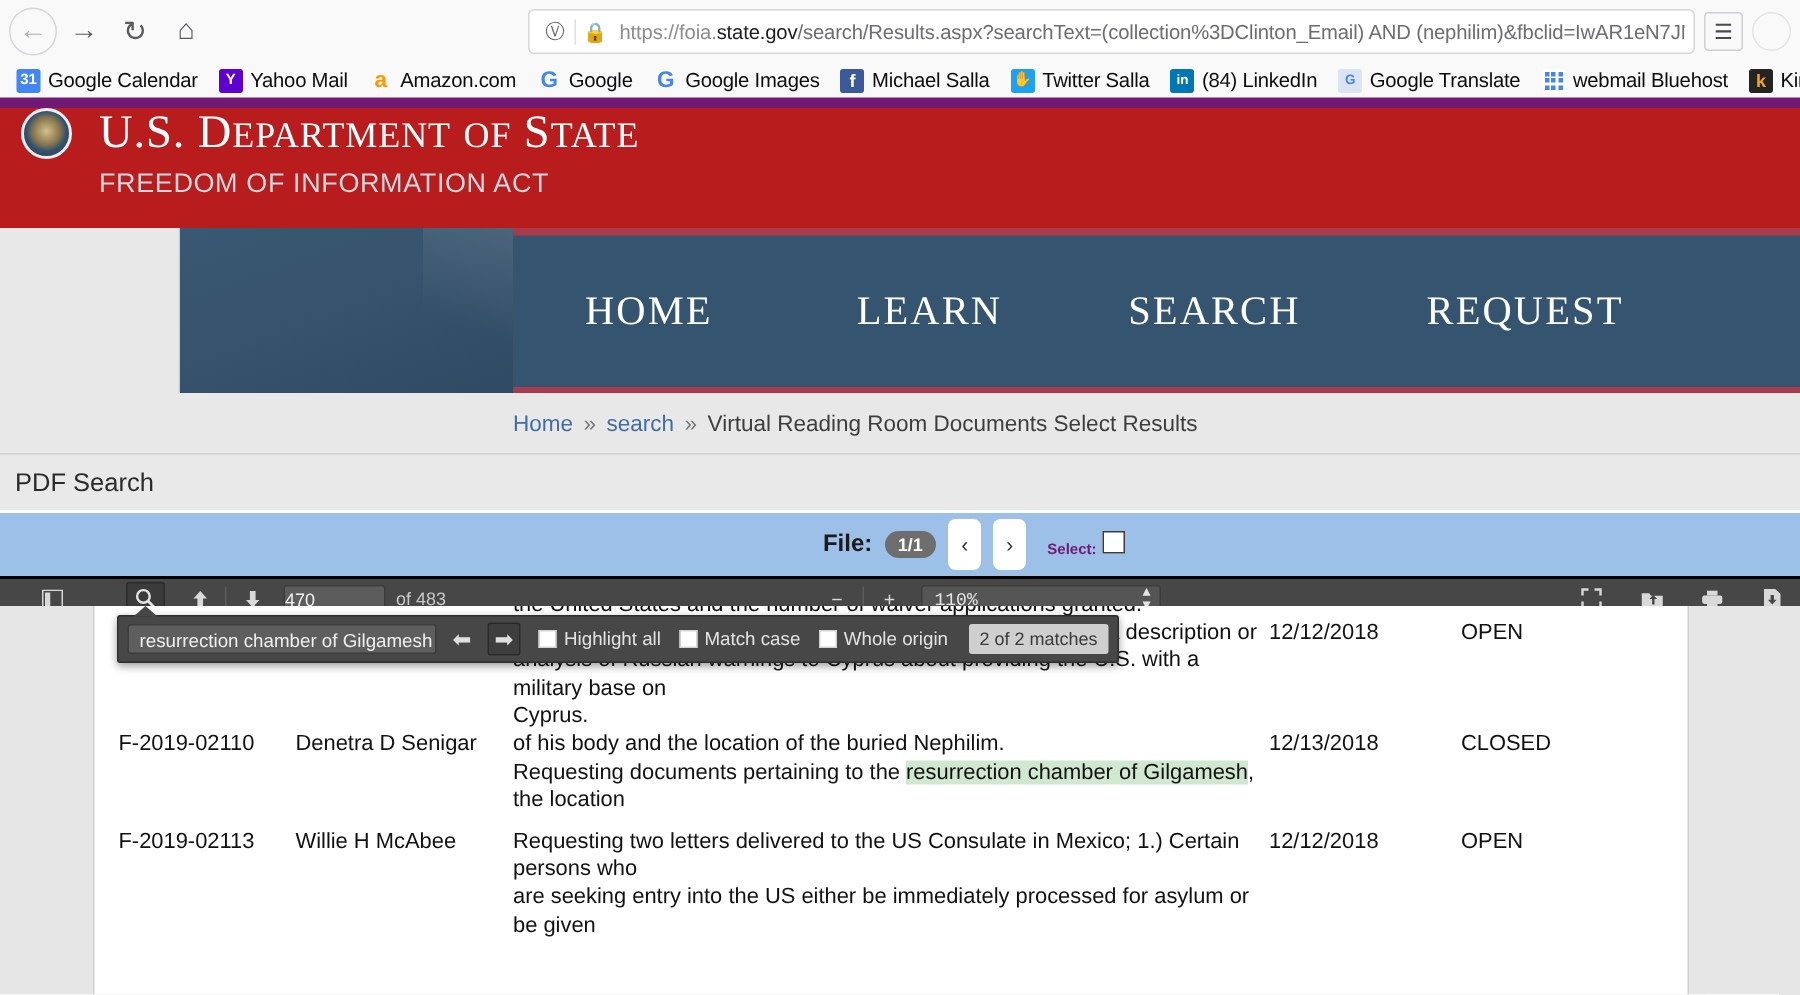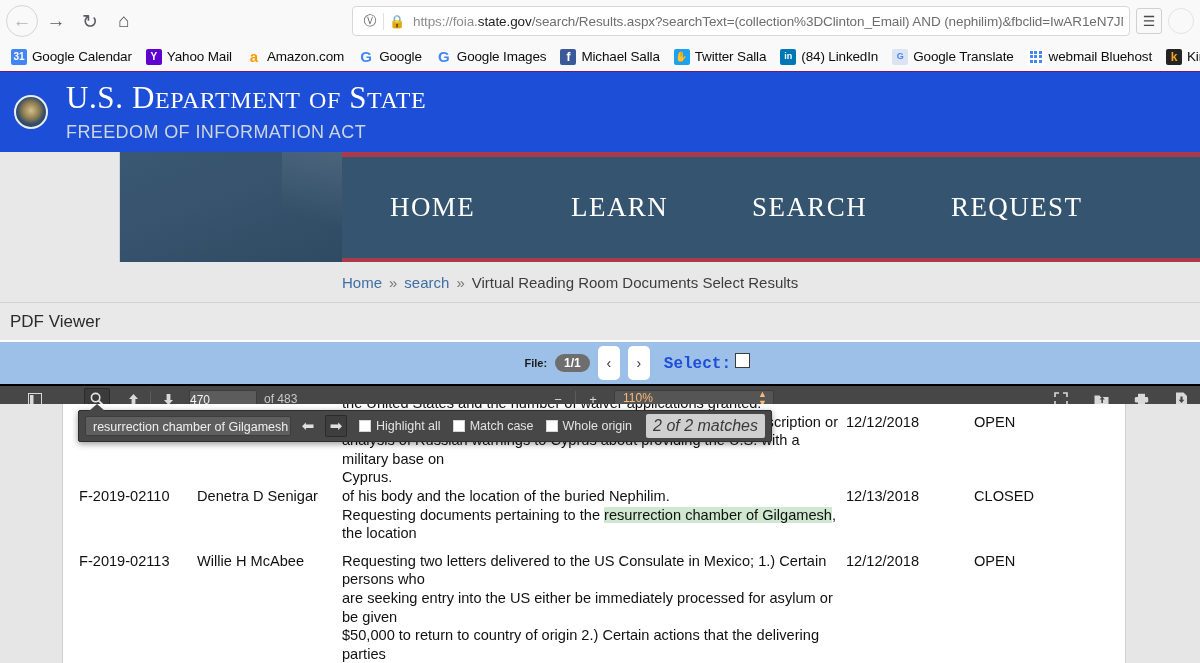--- a/index.html
+++ b/index.html
@@ -38,21 +38,21 @@
   .chrome-right { display:flex; align-items:center; flex:0 0 auto; }
   .reader-icon {
     width:26px;height:26px;border:1px solid #d0d0d3;border-radius:3px;
     display:flex;align-items:center;justify-content:center;color:#4a4a4d;font-size:14px;
   }
   .blank-circle{ width:26px;height:26px;border-radius:50%;border:1px solid #e4e4e6;margin-left:6px;}
 
   
   .bookmarks {
     height:30px; display:flex; align-items:center; gap:0px;
-    padding:0 4px; background:#f9f9fa; border-bottom:1px solid #701a75;
+    padding:0 4px; background:#f9f9fa; border-bottom:7px solid #701a75;
     overflow:hidden; white-space:nowrap;text-align:right;
   }
   .bm { display:flex; align-items:center; padding:2px 7px; flex:0 0 auto; }
   .bm-label { font-size:13.5px; color:#0c0c0d; margin-left:5px; letter-spacing:-.15px;}
   .bmico {
     width:16px;height:16px;border-radius:2px;flex:0 0 auto;
     display:flex;align-items:center;justify-content:center;
     font-size:10px;font-weight:bold;color:#fff;line-height:1;
   }
   .ico-cal{background:#4285f4;} .ico-yahoo{background:#5f01d1;}
@@ -61,22 +61,22 @@
   .ico-fb{background:#3b5998;font-size:12px;}
   .ico-tw{background:#1da1f2;font-size:10px;}
   .ico-li{background:#0077b5;font-size:9px;}
   .ico-tr{background:#dbe4f0;color:#4285f4;font-size:9px;}
   .ico-grid{background:#fff;position:relative;}
   .ico-grid i{position:absolute;width:3px;height:3px;background:#4285f4;}
   .ico-kindle{background:#262422;color:#f5a623;font-size:12px;}
 
   
   .dos-header {
-    height:80px; background:#1d4ed8; position:relative;
-    display:flex; align-items:center; padding-left:8px;
+    height:80px; background:#b91c1c; position:relative;
+    display:flex; padding-left:8px;
   }
   .seal {
     width:34px;height:34px;border-radius:50%;
     background:radial-gradient(circle at 50% 45%, #c9b37e 0%, #8a7a4e 40%, #2e4a63 62%, #1f3span 100%);
     background:radial-gradient(circle at 50% 45%, #d3c08c 0%, #8d7b4f 38%, #35506a 60%, #24394d 100%);
     border:2px solid #e9eef2; flex:0 0 auto; margin-left:6px;
   }
   .dos-title-wrap{ margin-left:18px; }
   .dos-title {
     font-family:"Liberation Serif", serif; color:#fff;
@@ -127,31 +127,31 @@
     display:flex; align-items:center; padding-left:10px;
     font-size:17px; color:#2b2b2b;
   }
 
   
   .file-bar {
     height:44px; background:#9dc0e8; display:flex; align-items:center;
     justify-content:flex-end; padding-right:450px; gap:8px;
     border-top:2px solid #fff;
   }
-  .file-label{ font-weight:bold; font-size:11px; color:#1b1b1b; }
+  .file-label{ font-weight:bold; font-size:16px; color:#1b1b1b; }
   .file-badge{
     background:#6e6e6e; color:#fff; font-size:12px; font-weight:bold;
     border-radius:9px; padding:2px 9px; line-height:1.2;
   }
   .file-arrow{
     background:#fff; border-radius:5px; width:22px; height:34px;
     display:flex;align-items:center;justify-content:center;
     font-size:14px; color:#333;
   }
-  .select-label{ font-weight:bold; font-size:16px; color:#1d4ed8; margin-left:6px;font-family:Liberation Mono, monospace;}
+  .select-label{ font-weight:bold; font-size:10px; color:#701a75; margin-left:6px;}
   .select-box{ width:15px;height:15px;border:1px solid #3c3c3c;background:#fff; display:inline-block; margin-left:4px;}
 
   
   .pdf-toolbar {
     height:28px; background:#474747; display:flex; align-items:center;
     border-top:2px solid #000; position:relative;
     box-shadow:inset 0 -1px 0 #333;
   }
   .tb-btn{
     width:26px;height:22px;display:flex;align-items:center;justify-content:center;
@@ -161,22 +161,22 @@
   .tb-sep{ width:1px;height:17px;background:#5c5c5c;margin:0 4px;flex:0 0 auto;}
   .page-input{
     width:68px;height:18px;background:#5c5c5c;border:1px solid #3d3d3d;border-radius:2px;
     color:#f2f2f2;font-size:12px;padding-right:5px;line-height:18px;
     margin-left:8px; flex:0 0 auto;
   }
   .page-of{ color:#c9c9c9;font-size:12px;margin-left:7px;flex:0 0 auto;}
   .zoom-group{ position:absolute; left:545px; display:flex; align-items:center; }
   .zoom-sel{
     width:160px;height:19px;background:#555;border:1px solid #3d3d3d;border-radius:2px;
-    color:#fdba74;font-size:12px;padding-left:8px;line-height:19px; margin-left:8px;
-    display:flex;align-items:flex-end;justify-content:space-between;padding-right:6px;
+    color:#e5e5e5;font-size:12px;padding-left:8px;line-height:19px; margin-left:8px;
+    display:flex;align-items:flex-start;justify-content:space-between;padding-right:6px;font-family:Liberation Mono, monospace;
   }
   .tb-right{ position:absolute; right:6px; display:flex; align-items:center; gap:14px;}
 
   
   .findbar{
     position:absolute; left:78px; top:410px; z-index:50;
     background:#474747; border:1px solid #2e2e2e; border-radius:2px;
     height:32px; display:flex; align-items:center; padding:0 6px; gap:6px;
     box-shadow:0 2px 6px rgba(0,0,0,.4);
   }
@@ -187,22 +187,22 @@
   }
   .find-input{
     width:206px;height:20px;background:#5e5e5e;border:1px solid #3d3d3d;border-radius:2px;
     color:#efefef;font-size:12.5px;padding-left:7px;line-height:20px;
   }
   .find-nav{ width:22px;height:22px;display:flex;align-items:center;justify-content:center;color:#e0e0e0;font-size:15px;}
   .find-nav.boxed{ background:#3e3e3e; box-shadow:inset 0 0 0 1px #2b2b2b; border-radius:2px;}
   .find-opt{ display:flex;align-items:center;gap:5px;color:#e3e3e3;font-size:12.5px;margin-left:6px;}
   .cb{ width:12px;height:12px;background:#fff;border:1px solid #d4d4d4;display:inline-block;}
   .find-count{
-    background:#cfcfcf;color:#3a3a3a;font-size:16px;border-radius:2px;
-    padding:3px 7px;margin-left:8px;font-style:italic;
+    background:#cfcfcf;color:#3a3a3a;font-size:12px;border-radius:2px;
+    padding:3px 7px;margin-left:8px;
   }
 
   
   .pdf-area{
     position:absolute; left:0; top:404px; right:0; bottom:0;
     background:#e6e6e6; overflow:hidden;
   }
   .pdf-page{
     position:absolute; left:62px; top:0; width:1064px; height:260px;
     background:#fff; border:1px solid #cfcfcf; border-top:none;
@@ -336,21 +336,21 @@
 </div>
 
 <div class="breadcrumb">
   <a href="#">Home</a>
   <span class="sep">»</span>
   <a href="#">search</a>
   <span class="sep">»</span>
   <span class="cur">Virtual Reading Room Documents Select Results</span>
 </div>
 
-<div class="pdf-title-bar">PDF Viewer</div>
+<div class="pdf-title-bar">PDF Search</div>
 
 <div class="file-bar">
   <span class="file-label">File:</span>
   <span class="file-badge">1/1</span>
   <div class="file-arrow">‹</div>
   <div class="file-arrow">›</div>
   <span class="select-label"><span>Select:</span><span class="select-box"></span></span>
 </div>
 
 <div class="pdf-toolbar">
@@ -456,21 +456,20 @@
       </div>
 
       <div class="spacer"></div>
 
       <div class="row">
         <div class="c-case">F-2019-02113</div>
         <div class="c-name">Willie H McAbee</div>
         <div class="c-desc">
           <div>Requesting two letters delivered to the US Consulate in Mexico; 1.) Certain persons who</div>
           <div>are seeking entry into the US either be immediately processed for asylum or be given</div>
-          <div>$50,000 to return to country of origin 2.) Certain actions that the delivering parties</div>
 
         </div>
         <div class="c-date">12/12/2018</div>
         <div class="c-status">OPEN</div>
       </div>
 
     </div>
   </div>
 </div>
 

